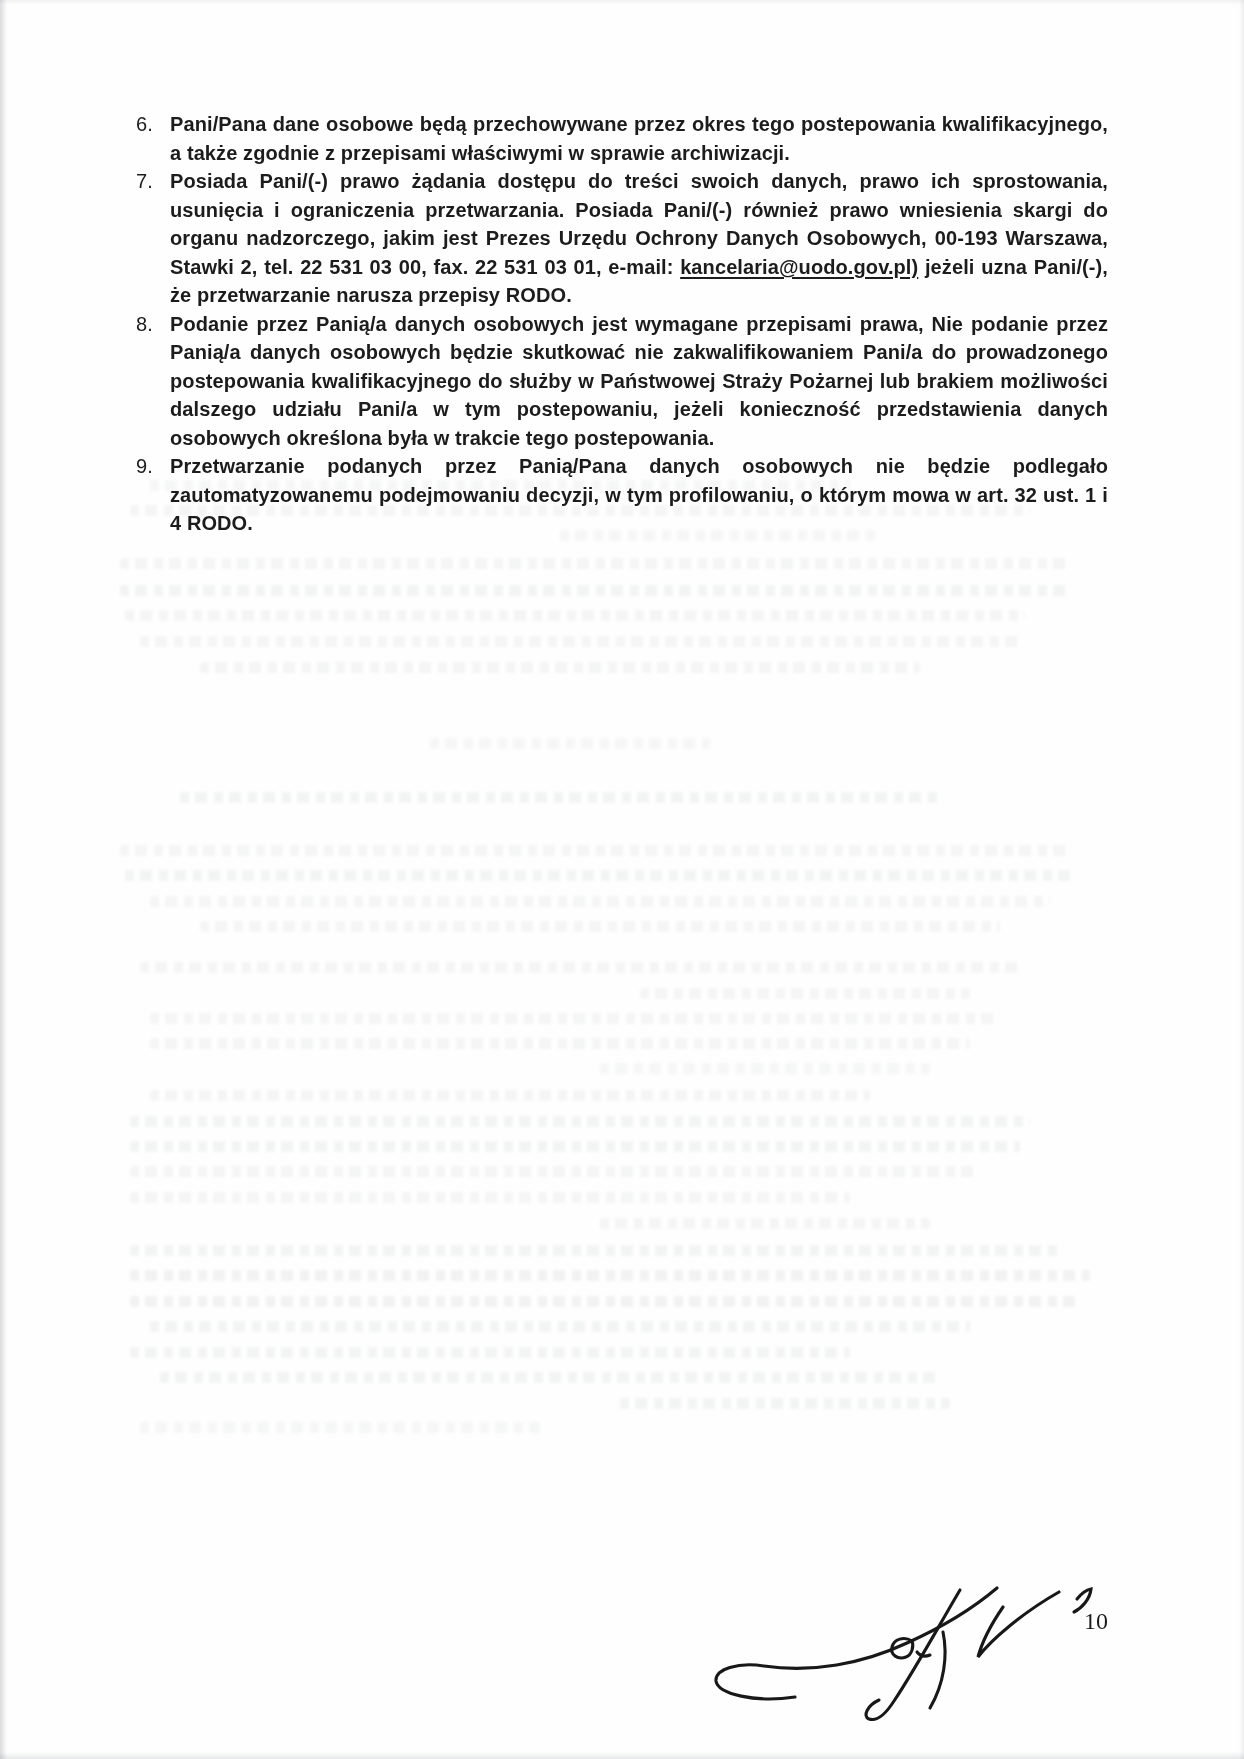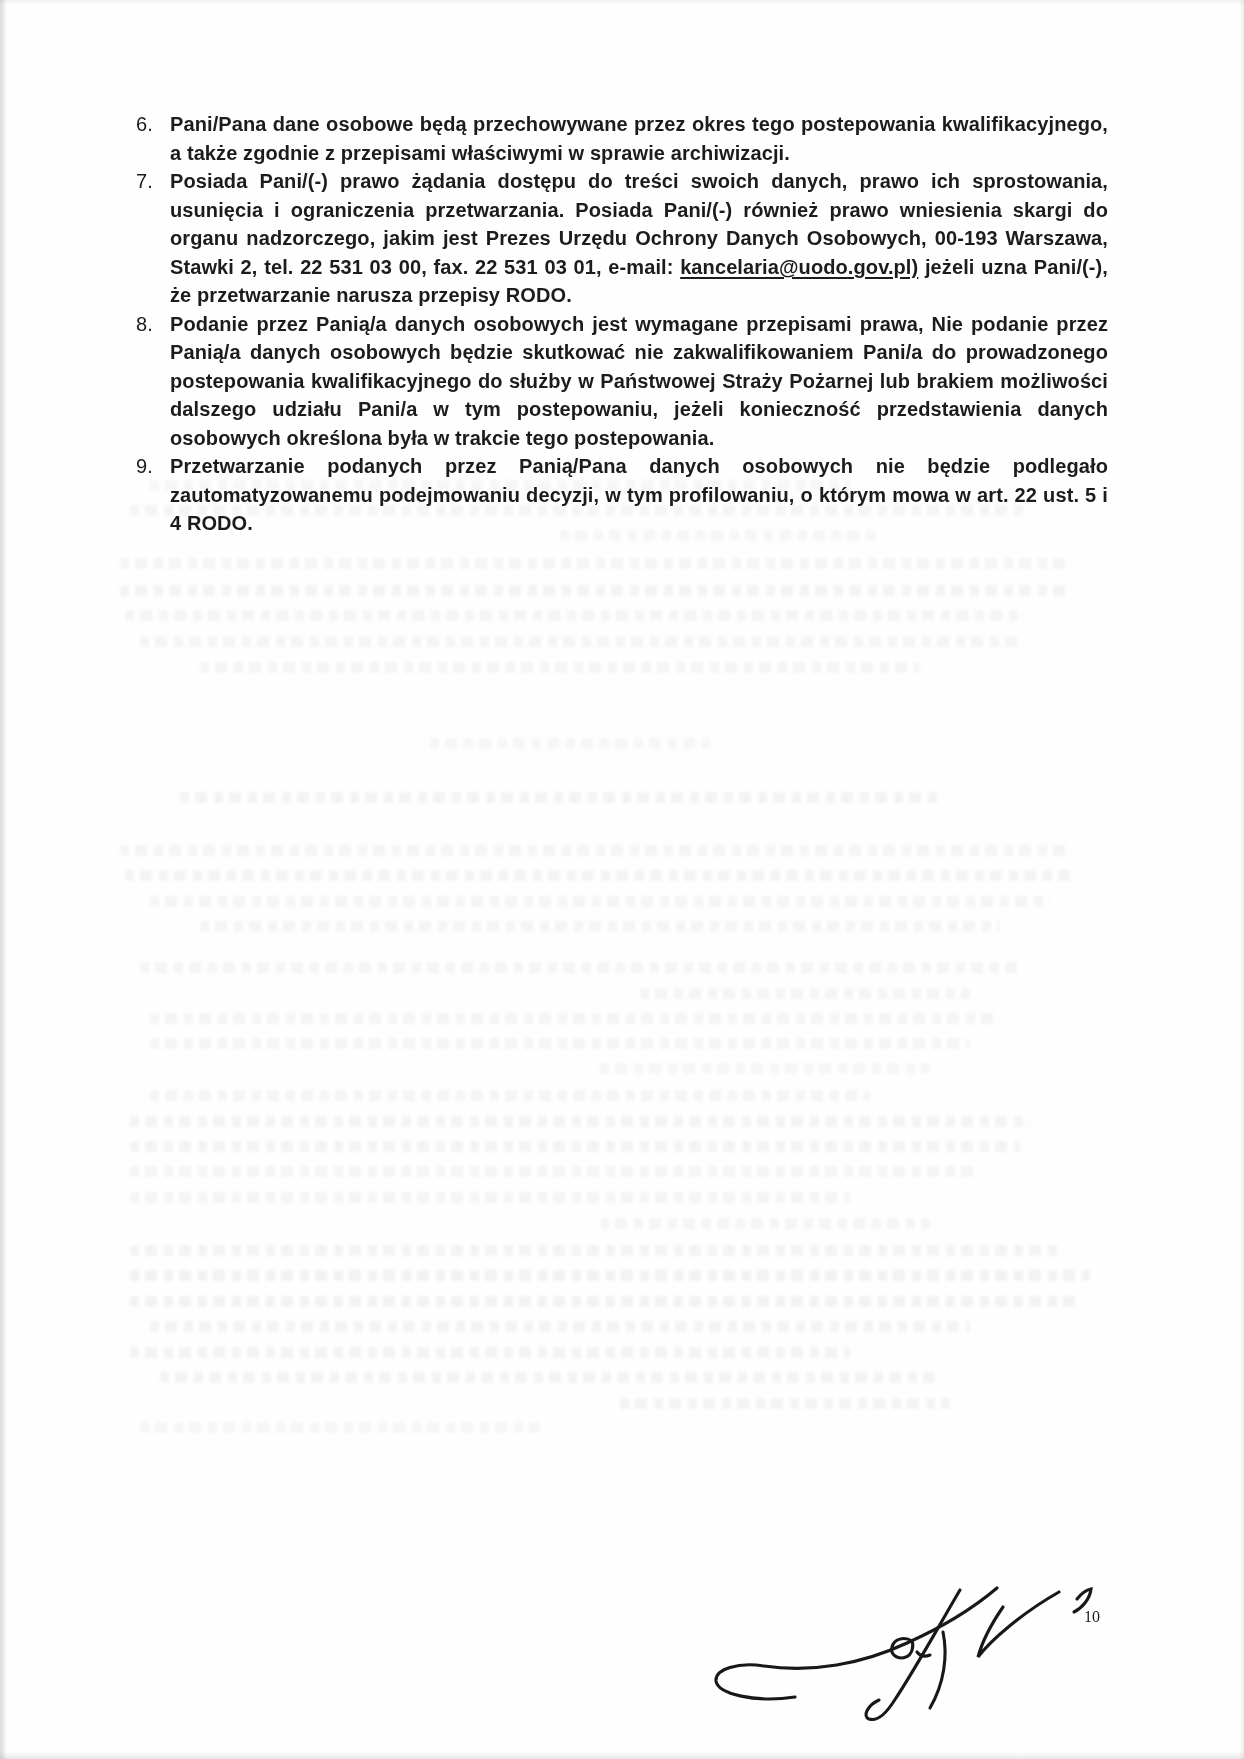--- a/index.html
+++ b/index.html
@@ -44,21 +44,21 @@
       rgba(104,110,122,0) 9px, rgba(104,110,122,0) 15px,
       rgba(104,110,122,1) 15px, rgba(104,110,122,1) 27px,
       rgba(104,110,122,0) 27px, rgba(104,110,122,0) 34px);
     filter:blur(1.6px);
   }
 
   .signature-svg{position:absolute;left:700px;top:1572px;}
   .page-number{
     position:absolute;left:1084px;top:1608px;
     font-family:"Liberation Serif", serif;
-    font-size:16px;color:#1d1d1d;
+    font-size:24px;color:#1d1d1d;
   }
 </style>
 </head>
 <body>
 
 <div class="page">
 
   <div class="edge-top"></div>
   <div class="edge-left"></div>
   <div class="edge-right"></div>
@@ -112,21 +112,21 @@
       <div class="body"><span>Posiada Pani/(-) prawo żądania dostępu do treści swoich danych, prawo ich sprostowania, usunięcia i ograniczenia przetwarzania. Posiada Pani/(-) również prawo wniesienia skargi do organu nadzorczego, jakim jest Prezes Urzędu Ochrony Danych Osobowych, 00-193 Warszawa, Stawki 2, tel. 22 531 03 00, fax. 22 531 03 01, e-mail: </span><span class="email">kancelaria@uodo.gov.pl)</span><span> jeżeli uzna Pani/(-), że przetwarzanie narusza przepisy RODO.</span></div>
     </div>
 
     <div class="doc-item">
       <span class="num">8.</span>
       <div class="body">Podanie przez Panią/a danych osobowych jest wymagane przepisami prawa, Nie podanie przez Panią/a danych osobowych będzie skutkować nie zakwalifikowaniem Pani/a do prowadzonego postepowania kwalifikacyjnego do służby w Państwowej Straży Pożarnej lub brakiem możliwości dalszego udziału Pani/a w tym postepowaniu, jeżeli konieczność przedstawienia danych osobowych określona była w trakcie tego postepowania.</div>
     </div>
 
     <div class="doc-item">
       <span class="num">9.</span>
-      <div class="body">Przetwarzanie podanych przez Panią/Pana danych osobowych nie będzie podlegało zautomatyzowanemu podejmowaniu decyzji, w tym profilowaniu, o którym mowa w art. 22 ust. 5 i 4 RODO.</div>
+      <div class="body">Przetwarzanie podanych przez Panią/Pana danych osobowych nie będzie podlegało zautomatyzowanemu podejmowaniu decyzji, w tym profilowaniu, o którym mowa w art. 32 ust. 1 i 4 RODO.</div>
     </div>
 
   </div>
 
   <svg class="signature-svg" width="410" height="185" viewBox="0 0 410 185">
     <g fill="none" stroke="#181818" stroke-width="3.1" stroke-linecap="round">
 
       <path d="M 95,125 C 55,131 18,122 16,109 C 15,97 38,90 64,94 C 112,101 162,92 207,71 C 247,53 277,33 297,16"></path>
 
       <path d="M 260,18 C 241,50 216,96 194,129 C 187,140 178,150 169,147 C 162,144 168,133 179,128"></path>

